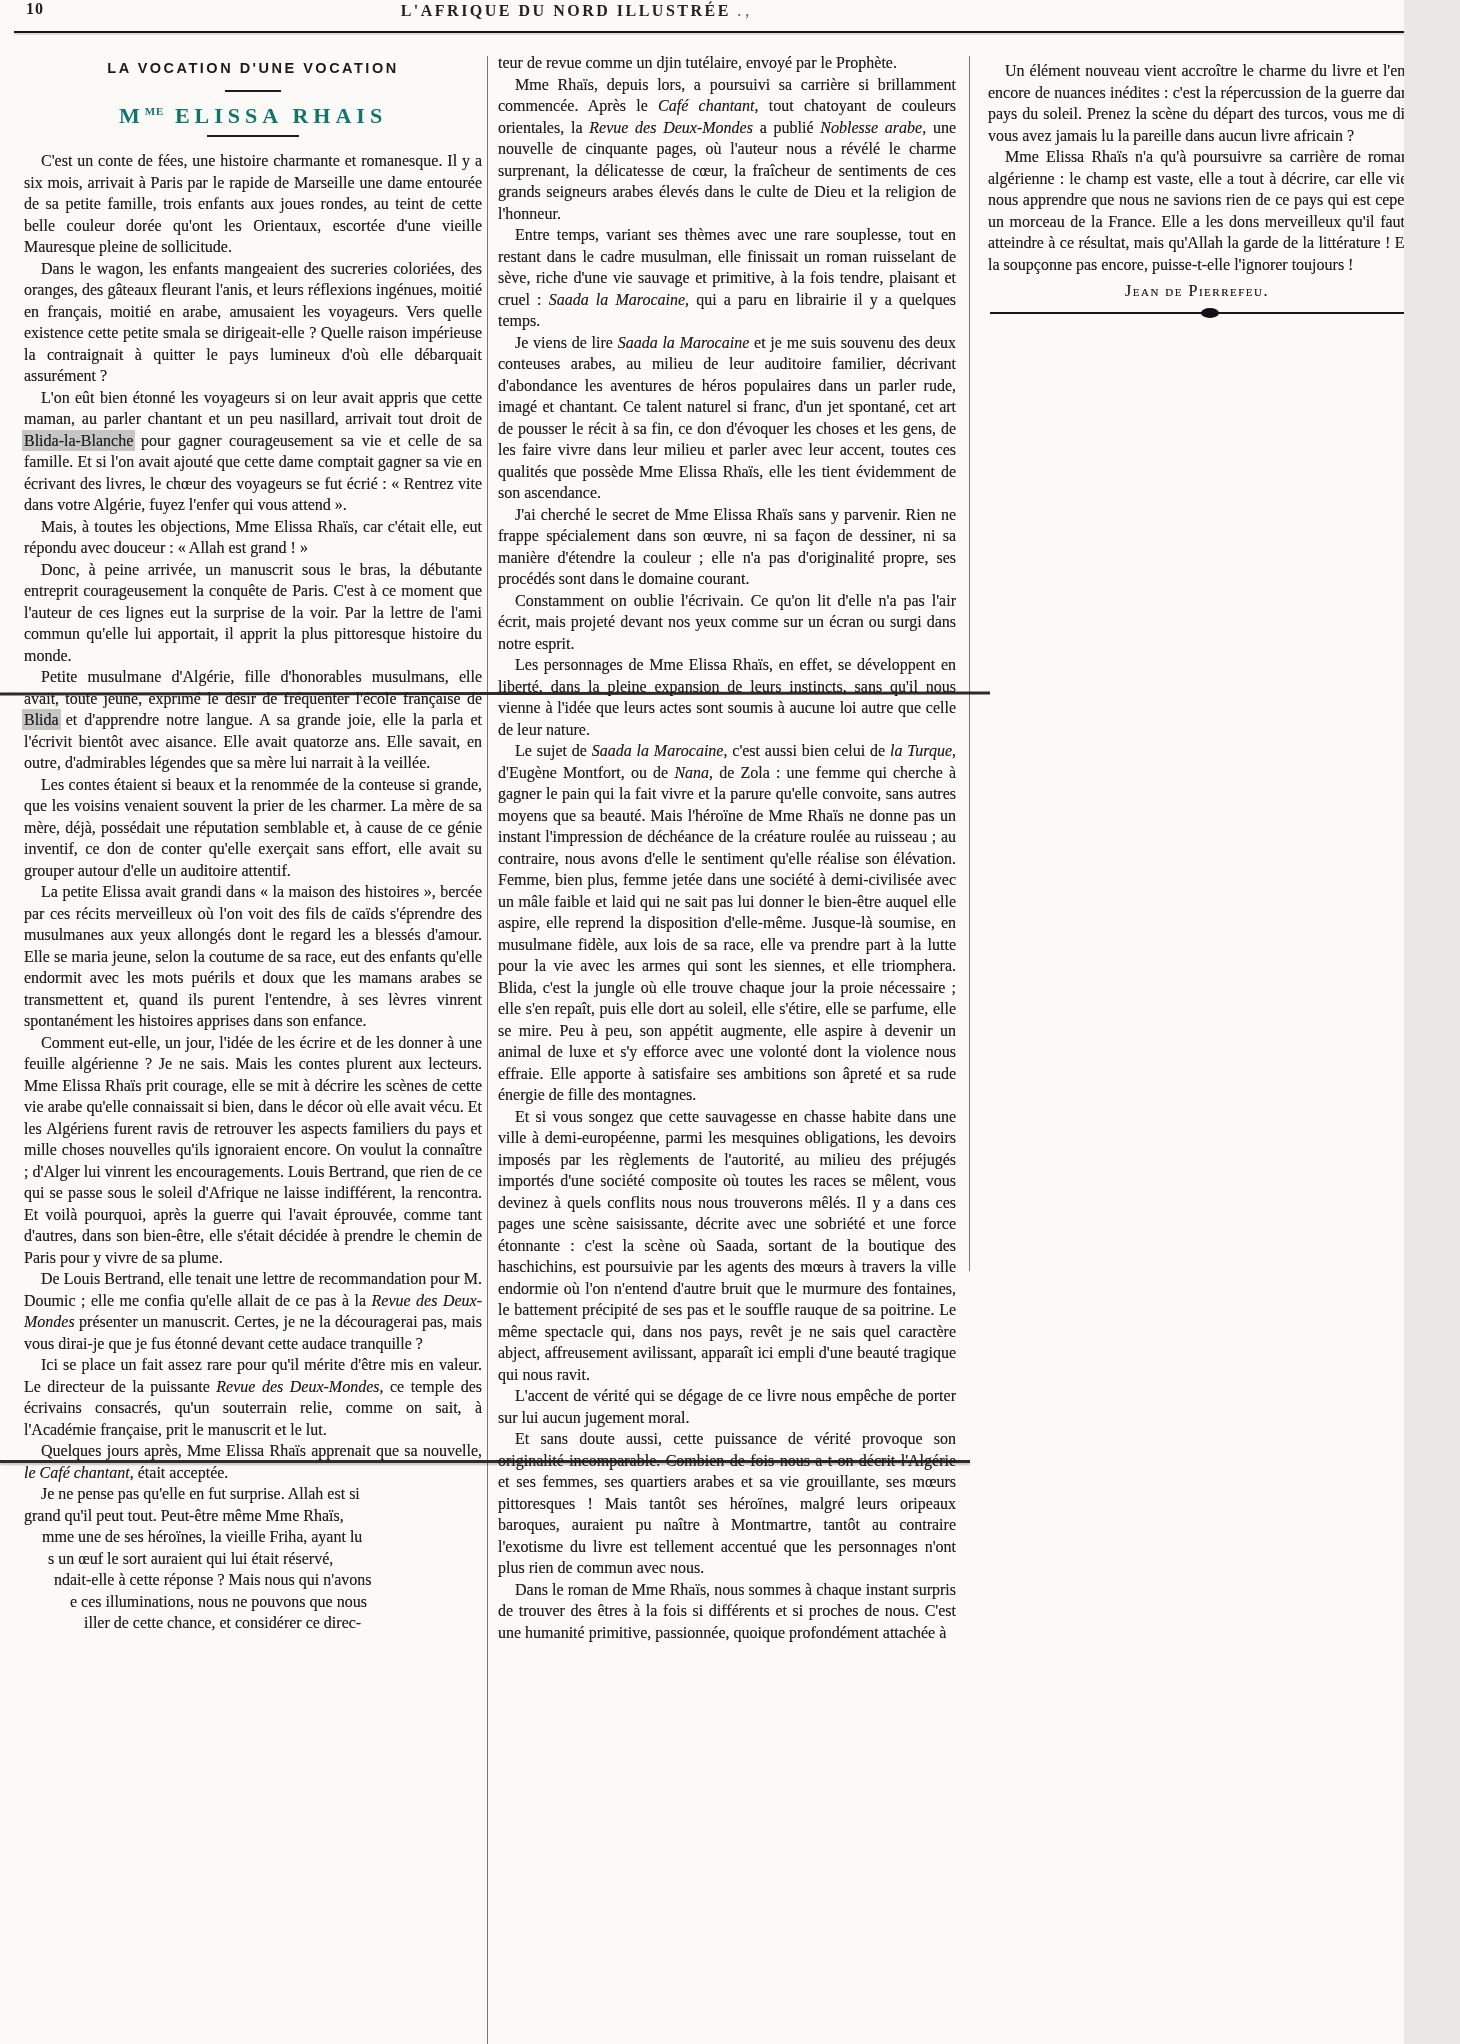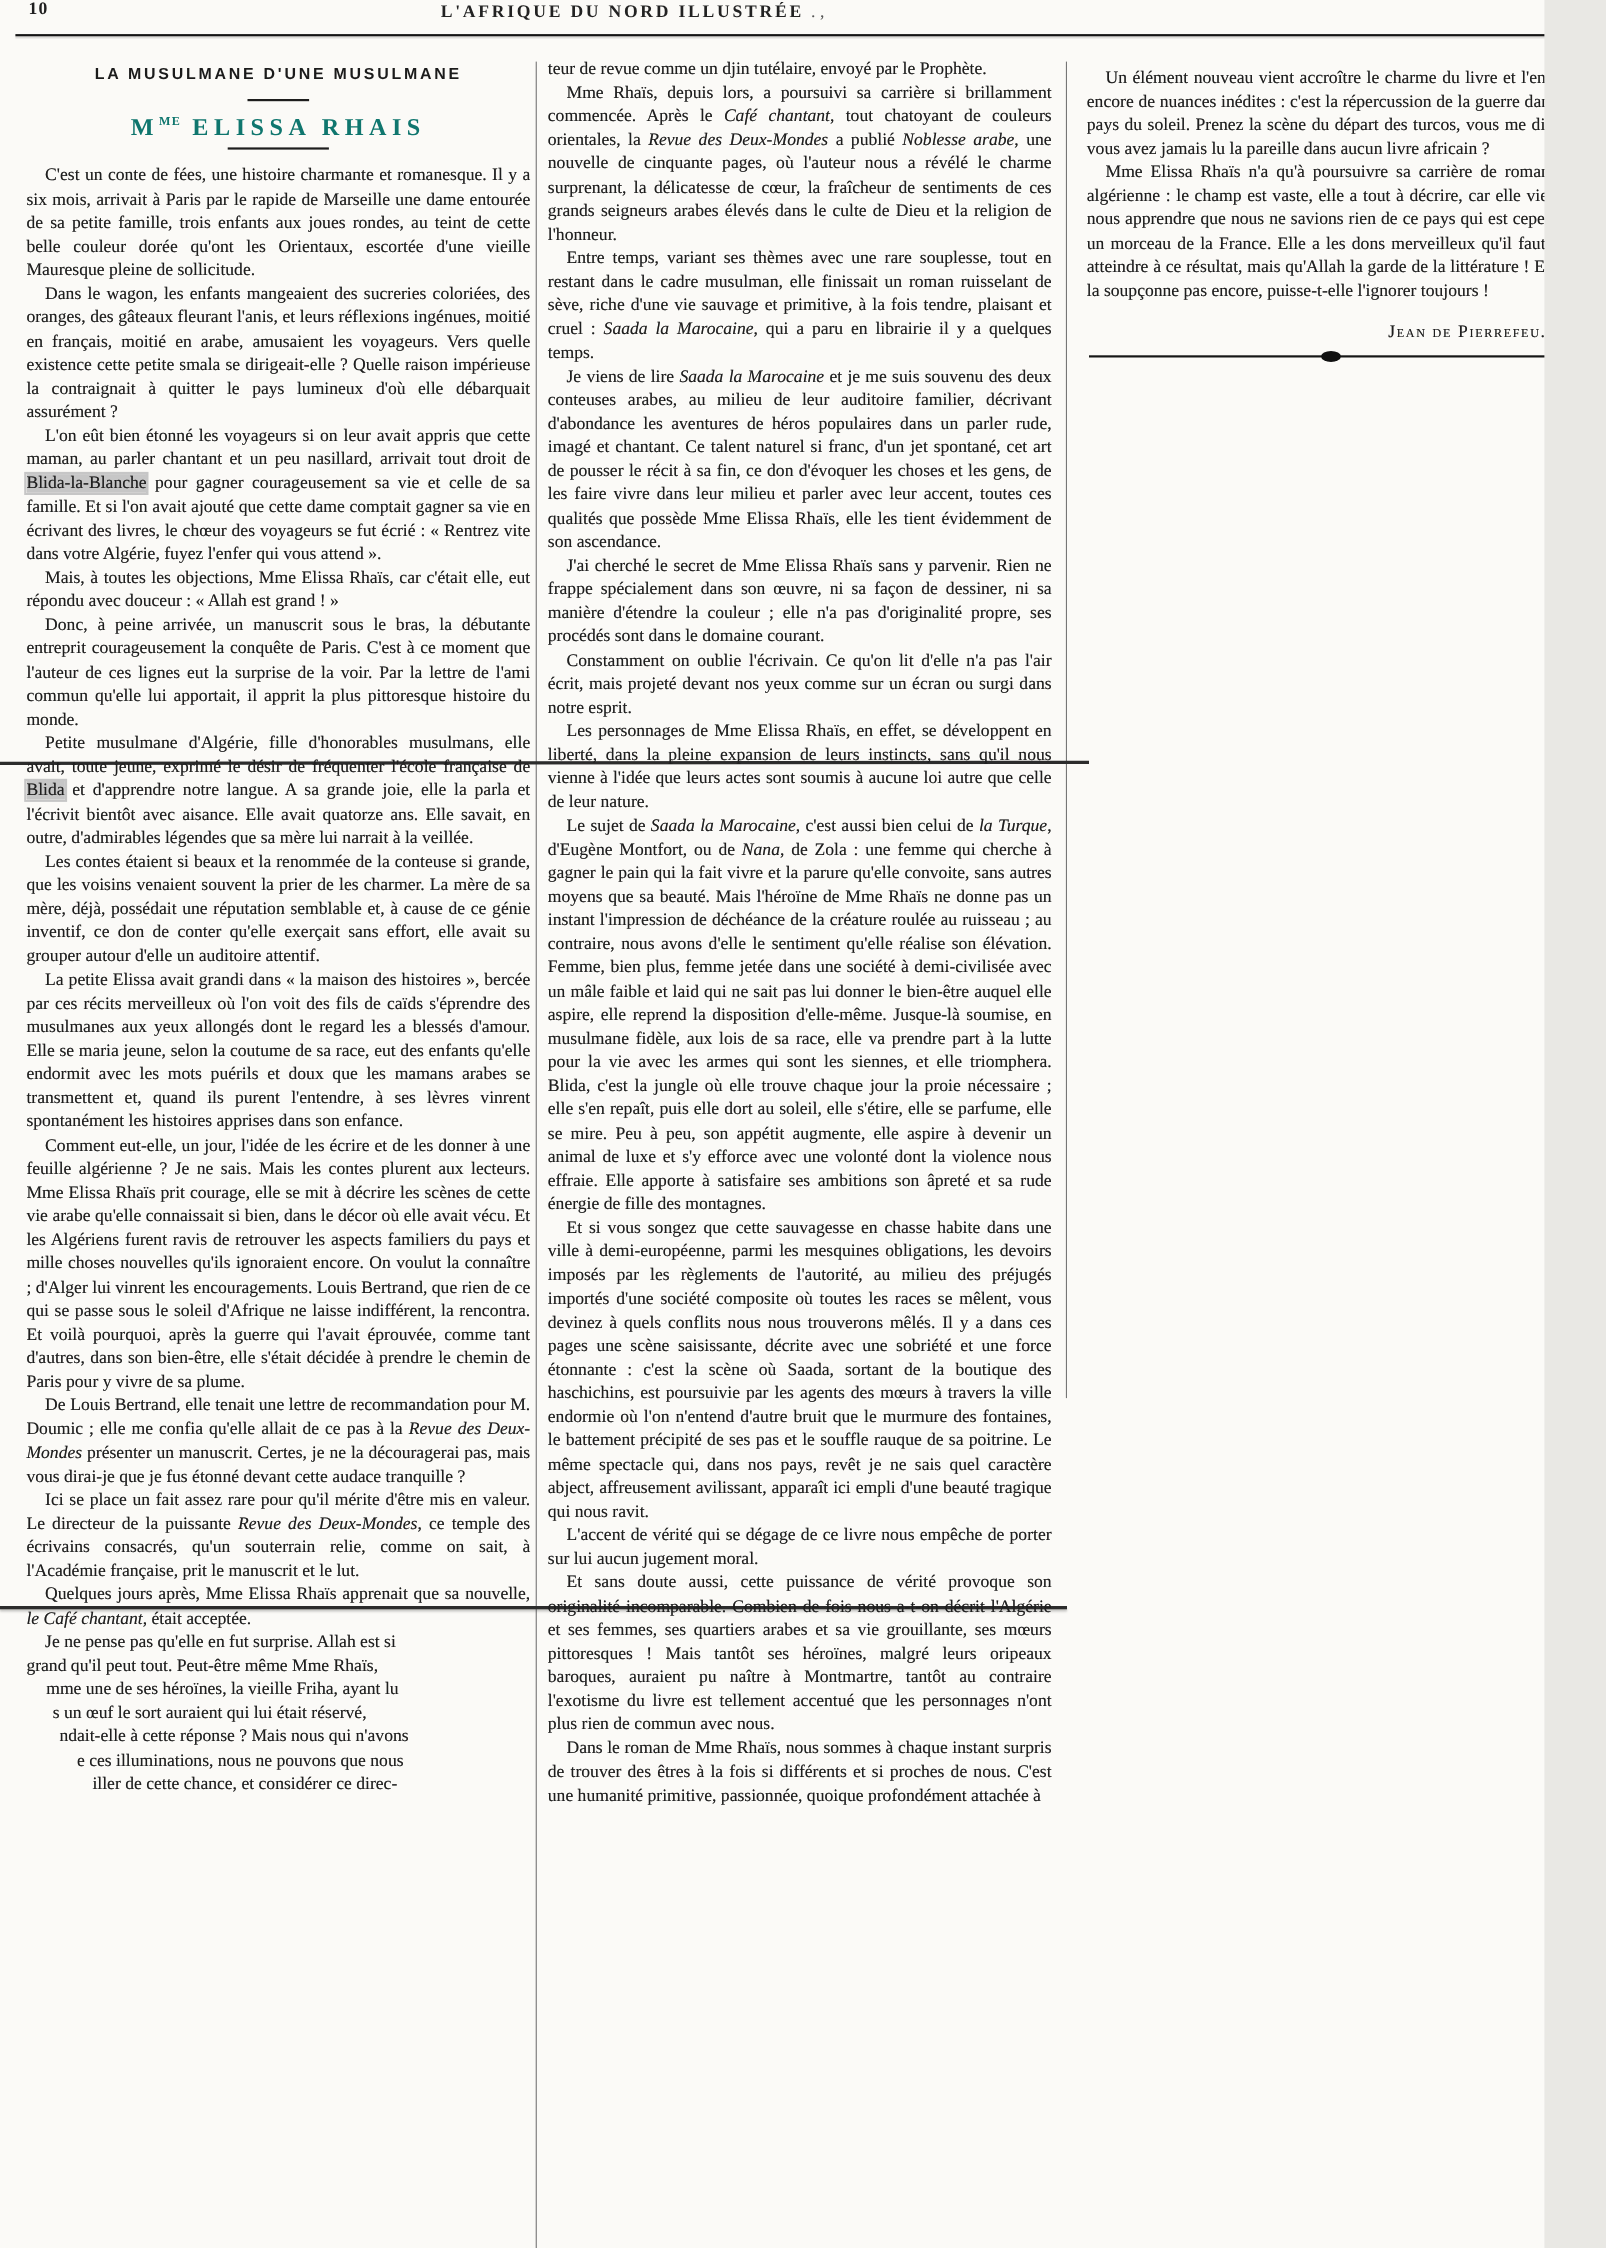--- a/index.html
+++ b/index.html
@@ -66,23 +66,23 @@
   .hr-short{height:2px;background:#1d1d1d;margin:0 auto 9px auto;}
   .hr-short.r1{width:56px;}
   .hr-short.r2{width:92px;margin-bottom:13px;}
   .subheadline{
     text-align:center;text-indent:0;
     font-size:22px;font-weight:bold;letter-spacing:5px;
     margin:0 0 9px 0;color:#0f766e;
   }
   .subheadline sup{font-size:11px;letter-spacing:1px;}
   .signature{
-    text-align:right;padding-right:34px;text-indent:0;
+    text-align:center;padding-right:34px;text-indent:0;
     font-variant:small-caps;letter-spacing:1.5px;
-    margin-top:16px;
+    margin-top:5px;
     text-shadow:0 0 .6px rgba(25,25,25,.55);
   }
   .end-rule{
     position:relative;margin-top:10px;margin-left:2px;
     width:440px;height:2.5px;background:#161616;
   }
   .end-rule .ornament{
     position:absolute;left:50%;top:-4px;margin-left:-9px;
     width:18px;height:10px;background:#111;border-radius:50%;
   }
@@ -101,21 +101,21 @@
 
   <div class="top-rule"></div>
 
   <div class="divider d1"></div>
   <div class="divider d2"></div>
   <div class="right-edge"></div>
   <div class="fold-line fa"></div>
   <div class="fold-line fb"></div>
 
   <div class="col c1">
-    <div class="headline">LA MUSULMANE D'UNE MUSULMANE</div>
+    <div class="headline">LA VOCATION D'UNE VOCATION</div>
     <div class="hr-short r1"></div>
     <div class="subheadline"><span>M</span><sup>ME</sup> <span>ELISSA RHAIS</span></div>
     <div class="hr-short r2"></div>
     <div>
         <p class="para"><span>C'est un conte de fées, une histoire charmante et romanesque. Il y a six mois, arrivait à Paris par le rapide de Marseille une dame entourée de sa petite famille, trois enfants aux joues rondes, au teint de cette belle couleur dorée qu'ont les Orientaux, escortée d'une vieille Mauresque pleine de sollicitude.</span></p>
         <p class="para"><span>Dans le wagon, les enfants mangeaient des sucreries coloriées, des oranges, des gâteaux fleurant l'anis, et leurs réflexions ingénues, moitié en français, moitié en arabe, amusaient les voyageurs. Vers quelle existence cette petite smala se dirigeait-elle ? Quelle raison impérieuse la contraignait à quitter le pays lumineux d'où elle débarquait assurément ?</span></p>
         <p class="para"><span>L'on eût bien étonné les voyageurs si on leur avait appris que cette maman, au parler chantant et un peu nasillard, arrivait tout droit de </span><span class="hl">Blida-la-Blanche</span><span> pour gagner courageusement sa vie et celle de sa famille. Et si l'on avait ajouté que cette dame comptait gagner sa vie en écrivant des livres, le chœur des voyageurs se fut écrié : « Rentrez vite dans votre Algérie, fuyez l'enfer qui vous attend ».</span></p>
         <p class="para"><span>Mais, à toutes les objections, Mme Elissa Rhaïs, car c'était elle, eut répondu avec douceur : « Allah est grand ! »</span></p>
         <p class="para"><span>Donc, à peine arrivée, un manuscrit sous le bras, la débutante entreprit courageusement la conquête de Paris. C'est à ce moment que l'auteur de ces lignes eut la surprise de la voir. Par la lettre de l'ami commun qu'elle lui apportait, il apprit la plus pittoresque histoire du monde.</span></p>
         <p class="para"><span>Petite musulmane d'Algérie, fille d'honorables musulmans, elle avait, toute jeune, exprimé le désir de fréquenter l'école française de </span><span class="hl">Blida</span><span> et d'apprendre notre langue. A sa grande joie, elle la parla et l'écrivit bientôt avec aisance. Elle avait quatorze ans. Elle savait, en outre, d'admirables légendes que sa mère lui narrait à la veillée.</span></p>

